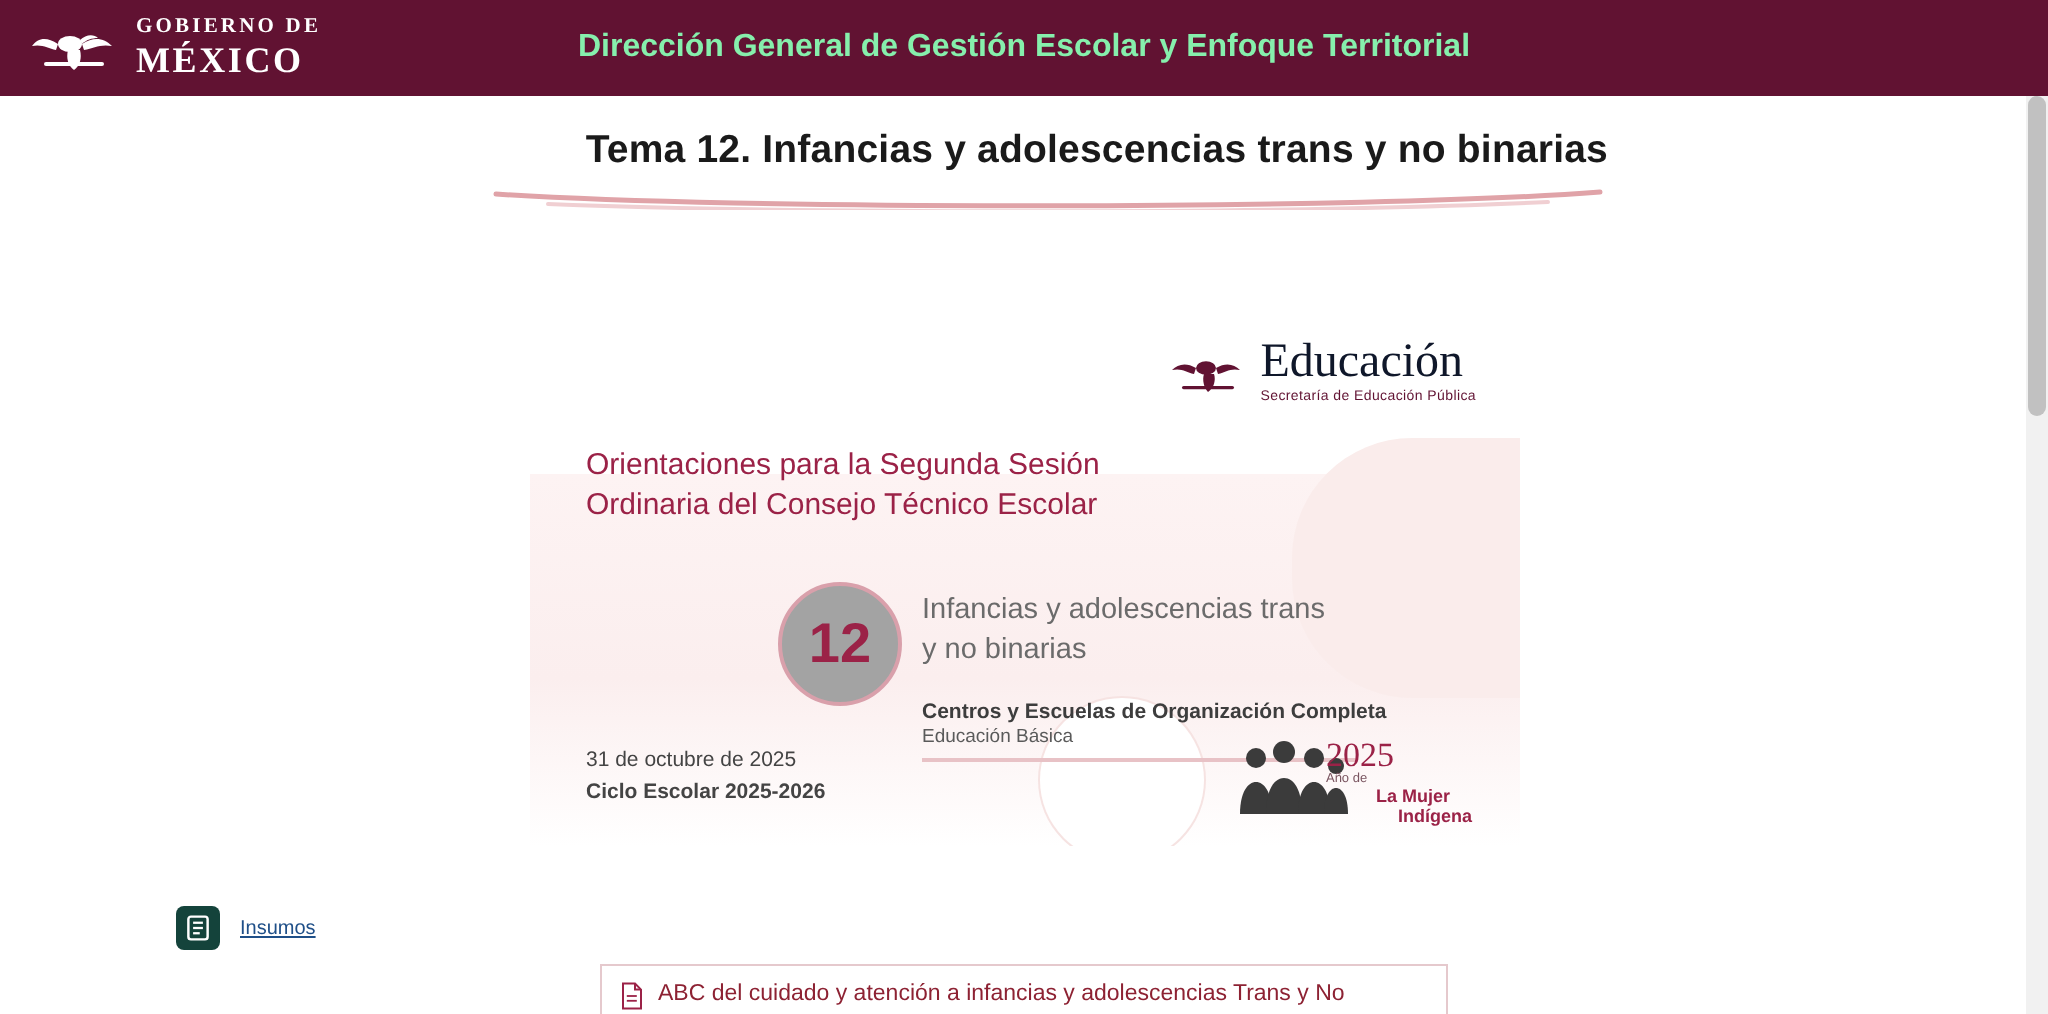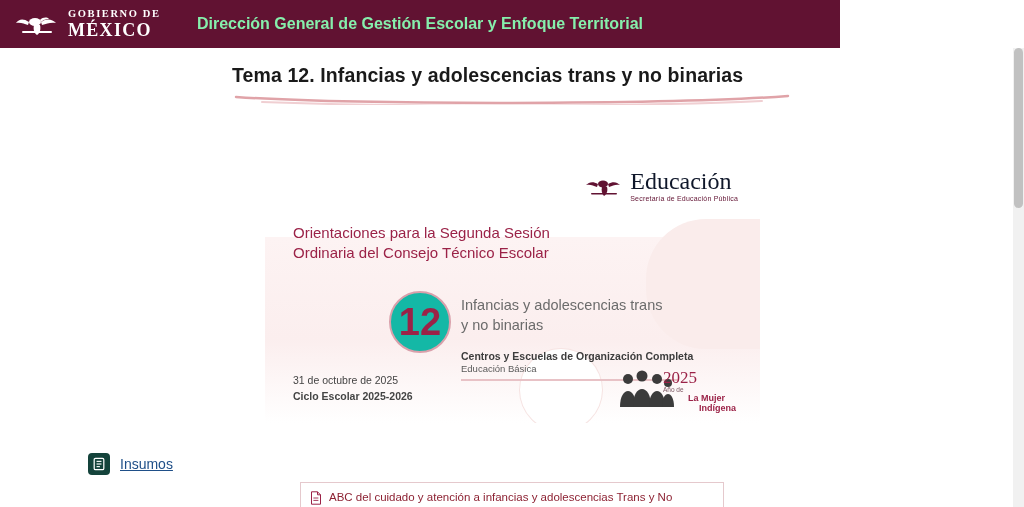--- a/index.html
+++ b/index.html
@@ -7,21 +7,21 @@
     margin: 0; padding: 0;
     width: 1024px; height: 507px;
     background: #ffffff;
     font-family: "Liberation Sans", sans-serif;
     overflow: hidden;
   }
 
   
   .gov-bar {
     position: relative;
-    width: 840px;
+    width: 1024px;
     height: 48px;
     background: #611232;
     display: flex;
     align-items: center;
   }
   .gov-logo {
     margin-left: 14px;
     display: flex;
     align-items: center;
     gap: 8px;
@@ -65,23 +65,23 @@
     position: relative;
     width: 1024px;
     height: 459px;
     background: #ffffff;
   }
 
   
   .topic-wrap {
     position: absolute;
     top: 16px;
-    left: 232px;
+    left: 244px;
     width: 560px;
-    text-align: left;
+    text-align: right;
   }
   .topic-title {
     font-size: 19.5px;
     font-weight: bold;
     color: #1a1a1a;
     letter-spacing: 0.1px;
   }
   .topic-underline {
     margin-top: 6px;
     height: 10px;
@@ -151,23 +151,23 @@
     font-size: 15px;
     font-weight: normal;
     line-height: 1.35;
   }
   .doc-num {
     position: absolute;
     left: 124px; top: 130px;
     width: 62px; height: 62px;
     border-radius: 50%;
     border: 2px solid #d9a0ab;
-    background: #14b8a6;
+    background: #a3a3a3;
     color: #9b2247;
-    font-size: 38px;
+    font-size: 28px;
     font-weight: bold;
     display: flex;
     align-items: center;
     justify-content: center;
   }
   .doc-sub {
     position: absolute;
     left: 196px; top: 135px;
     color: #6b6b6b;
     font-size: 14.5px;
@@ -231,21 +231,21 @@
     align-items: center;
     gap: 10px;
   }
   .insumos-icon {
     width: 22px; height: 22px;
     border-radius: 4px;
     background: #14433b;
     display: flex; align-items: center; justify-content: center;
   }
   .insumos-label {
-    font-size: 14px;
+    font-size: 10px;
     color: #1f4f88;
     text-decoration: underline;
     font-weight: 500;
   }
 
   
   .res-list {
     position: absolute;
     left: 300px;
     top: 434px;

